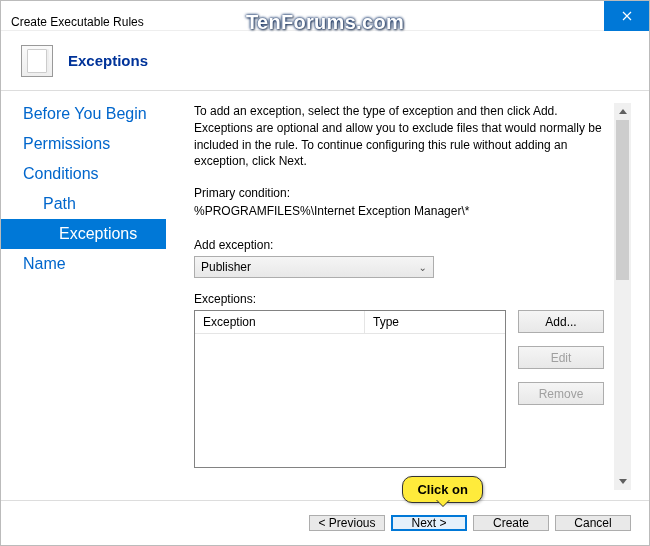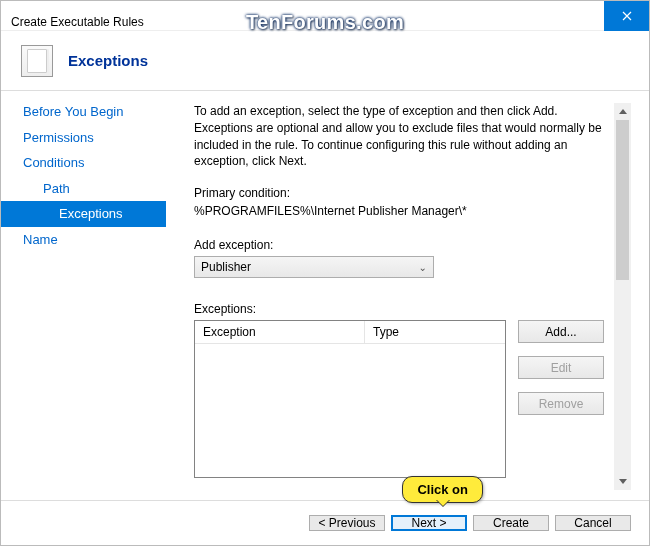--- a/index.html
+++ b/index.html
@@ -7,35 +7,35 @@
   .titlebar { background: #fff; height: 30px; display: flex; align-items: center; padding: 12px 0 0 10px; border-bottom: 1px solid #eee; position: relative; }
   .titlebar-text { font-size: 12px; color: #000; }
   .titlebar-close { position: absolute; right: 0; top: 0; width: 45px; height: 30px; background: #0078d7; color: #fff; display: flex; align-items: center; justify-content: center; cursor: pointer; }
   .header { height: 60px; display: flex; align-items: center; padding: 0 20px; border-bottom: 1px solid #ddd; position: relative; }
   .header-icon { width: 32px; height: 32px; border: 1px solid #999; background: linear-gradient(to bottom,#fafafa,#eee); margin-right: 15px; display:flex; align-items:center; justify-content:center;}
   .header-icon-inner { width:20px; height:24px; background:#fff; border:1px solid #ccc; border-radius:1px; box-shadow:2px 0 0 #eee;}
   .header-title { font-size: 15px; font-weight: 600; color: #003399; }
   .watermark { position: absolute; top: 10px; left: 50%; transform: translateX(-50%); font-size: 20px; font-weight: bold; color: #fff; text-shadow: 0 0 3px #1a3a6e, 0 0 3px #1a3a6e, 1px 1px 2px rgba(0,0,0,0.6); font-family: "Segoe UI", Arial, sans-serif; z-index: 100; pointer-events: none; letter-spacing:0.3px;}
   .content { display: flex; height: calc(100% - 30px - 60px - 45px); }
   .sidebar { width: 165px; padding: 8px 0 0 0; border-right: 0; }
-  .sidebar-item { padding: 3px 0 3px 38px; color: #0066cc; cursor: pointer; font-size:13px; line-height:1.5;}
+  .sidebar-item { padding: 3px 0 3px 38px; color: #0066cc; cursor: pointer; font-size:16px; line-height:1.5;}
   .sidebar-item.toplevel { padding-left: 22px; }
   .sidebar-item.indent1 { padding-left: 42px; }
   .sidebar-item.indent2 { padding-left: 58px; }
   .sidebar-item.selected { background: #0078d7; color: #fff; }
   .main { flex: 1; padding: 12px 18px 10px 28px; position: relative; display:flex;}
   .main-body{flex:1; padding-right:10px;}
   .scrollbar { width: 17px; background: #f0f0f0; position: relative; display:flex; flex-direction:column;}
   .scroll-arrow{height:17px; display:flex; align-items:center; justify-content:center; color:#666;}
   .scroll-track{flex:1; position:relative;}
   .scroll-thumb{position:absolute; left:2px; right:2px; top:0; height:160px; background:#cdcdcd;}
   .instr { font-size: 12px; color: #000; line-height: 1.4; margin-bottom: 16px; }
   .label { font-size: 12px; margin-bottom: 4px; }
   .primary-value { font-size: 12px; margin-bottom: 20px; }
-  .select { width: 240px; height: 22px; border: 1px solid #adadad; background: linear-gradient(to bottom,#f5f5f5,#e8e8e8); padding: 0 6px; font-size: 12px; display: flex; align-items: center; justify-content: space-between; cursor: pointer; margin-bottom:24px;}
+  .select { width: 240px; height: 22px; border: 1px solid #adadad; background: linear-gradient(to bottom,#f5f5f5,#e8e8e8); padding: 0 6px; font-size: 12px; display: flex; align-items: center; justify-content: space-between; cursor: pointer; margin-bottom:14px;}
   .select-chev { font-size: 10px; color:#555;}
   .exc-area { display: flex; gap: 12px; align-items: flex-start; justify-content: flex-end; }
   .exc-list { flex: 1; border: 1px solid #828282; height: 158px; background: #fff; }
   .exc-head { display: flex; border-bottom: 1px solid #e5e5e5; background:#fff;}
   .exc-col { padding: 4px 8px; font-size: 12px; color: #000; }
   .exc-col:first-child { width: 170px; border-right: 1px solid #e5e5e5; }
   .exc-buttons { width: 86px; display: flex; flex-direction: column; gap: 13px; }
   .btn { height: 23px; border: 1px solid #adadad; background: linear-gradient(to bottom,#f5f5f5,#e8e8e8); font-size: 12px; display: flex; align-items: center; justify-content: center; cursor: pointer; }
   .btn.disabled { color: #a0a0a0; cursor: default; }
   .footer { position: absolute; bottom: 0; left: 0; right: 0; height: 45px; border-top: 1px solid #ddd; display: flex; align-items: center; justify-content: flex-end; padding: 0 18px; gap: 6px; background:#fff;}
@@ -74,21 +74,21 @@
     <div class="sidebar-item indent1">Path</div>
     <div class="sidebar-item indent2 selected">Exceptions</div>
     <div class="sidebar-item toplevel">Name</div>
   </div>
 
   <div class="main">
     <div class="main-body">
       <p class="instr">To add an exception, select the type of exception and then click Add. Exceptions are optional and allow you to exclude files that would normally be included in the rule. To continue configuring this rule without adding an exception, click Next.</p>
 
       <div class="label">Primary condition:</div>
-      <div class="primary-value">%PROGRAMFILES%\Internet Publisher Manager\*</div>
+      <div class="primary-value">%PROGRAMFILES%\Internet Exception Manager\*</div>
 
       <div class="label">Add exception:</div>
       <div class="select">
         <span>Publisher</span>
         <span class="select-chev">⌄</span>
       </div>
 
       <div class="label">Exceptions:</div>
       <div class="exc-area">
         <div class="exc-list">

